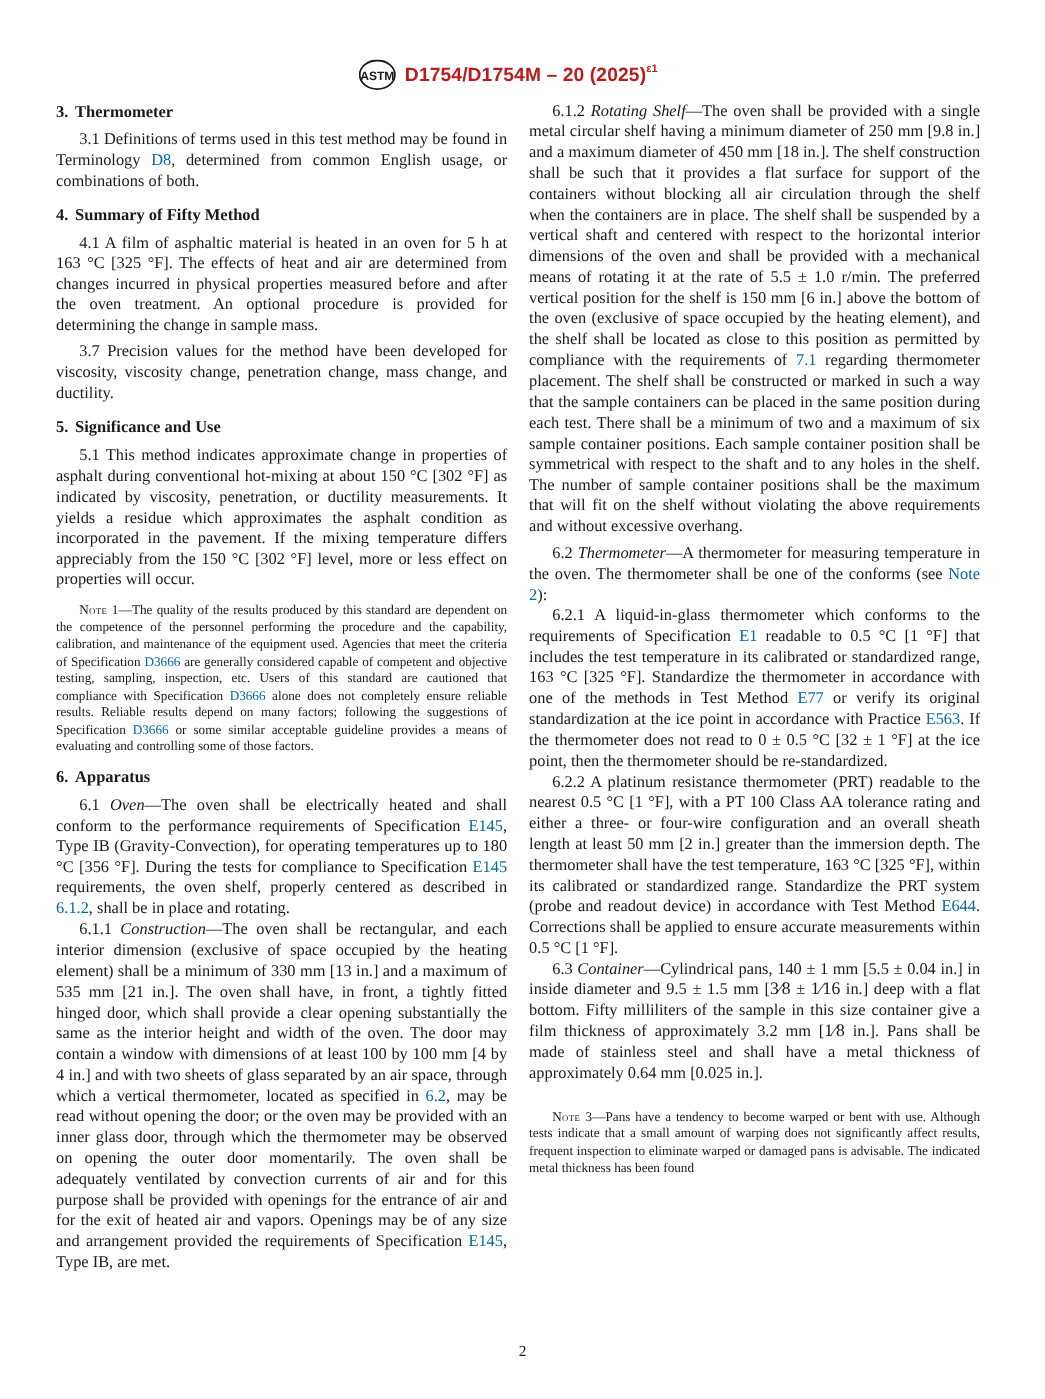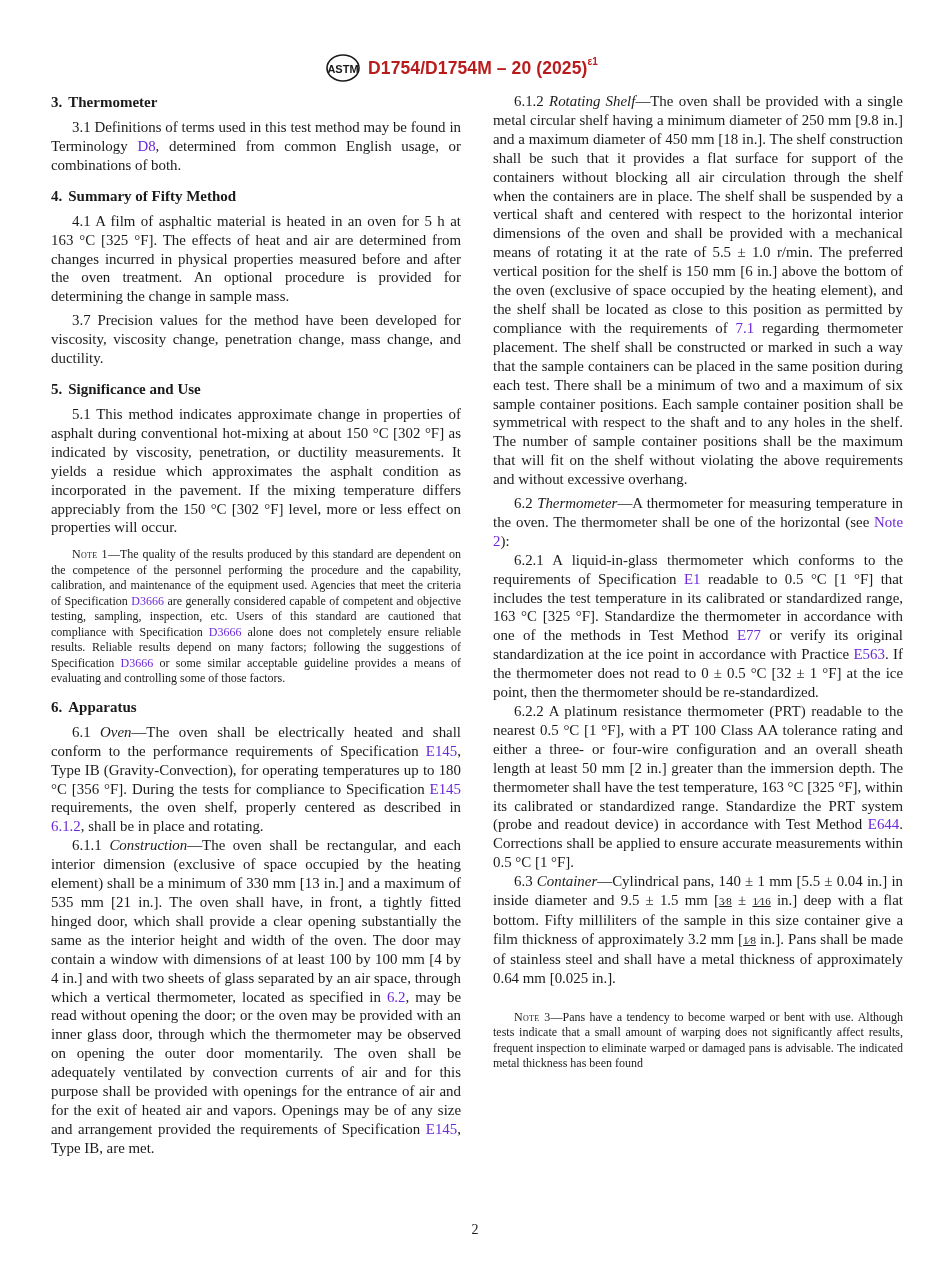--- a/index.html
+++ b/index.html
@@ -6,32 +6,32 @@
   body { width: 950px; height: 1272px; position: relative; overflow: hidden;
          font-family: "Liberation Serif", "DejaVu Serif", serif; color: #1a1a1a; }
   .header { position: absolute; top: 54px; left: 0; width: 924px; text-align: center; }
   .header-inner { display: inline-flex; align-items: center; gap: 8px; }
   .logo { width: 34px; height: 28px; }
   .designation { font-family: "Liberation Sans", "DejaVu Sans", sans-serif; font-weight: bold;
                  font-size: 17.5px; color: #b91c1c; letter-spacing: 0.1px; }
   .designation sup { font-size: 10px; position: relative; top: -2px; }
   .col { position: absolute; top: 92px; width: 410px; font-size: 14.9px; line-height: 18.9px; }
   .col.left { left: 51px; }
-  .col.right { left: 493px; }
+  .col.right { left: 481px; }
   h2 { font-size: 15px; font-weight: bold; margin: 0 0 6px 0; line-height: 20px; }
   h2 .num { margin-right: 6px; }
   p { margin: 0; text-align: justify; text-indent: 21px; }
   p.gap { margin-top: 5px; }
   .sec-gap { margin-top: 11px; }
   .note { font-size: 12px; line-height: 15.5px; text-align: justify; text-indent: 21px; margin: 10px 0 10px 0; }
   .note .ntag { font-variant: small-caps; letter-spacing: 0.3px; }
-  a, .link { color: #6d28d9; text-decoration: none; margin-top: 12px; }
+  a, .link { color: #0369a1; text-decoration: none; margin-top: 12px; }
   .page-num { position: absolute; top: 1222px; left: 0; width: 950px; text-align: center; font-size: 14px; }
   i { font-style: italic; }
-  .frac { font-size: 11px; text-decoration: underline; }
+  .frac { font-size: 16px; }
 </style>
 </head>
 <body>
 
 <div class="header">
   <div class="header-inner">
     <svg class="logo" viewBox="0 0 34 28">
       <ellipse cx="17" cy="14" rx="16" ry="13" fill="none" stroke="#1a1a1a" stroke-width="1.6"></ellipse>
       <text x="17" y="19" text-anchor="middle" font-family="Liberation Sans, sans-serif" font-weight="bold" font-size="11" fill="#1a1a1a">ASTM</text>
     </svg>
@@ -51,20 +51,20 @@
   <p>5.1 This method indicates approximate change in properties of asphalt during conventional hot-mixing at about 150 °C [302 °F] as indicated by viscosity, penetration, or ductility measurements. It yields a residue which approximates the asphalt condition as incorporated in the pavement. If the mixing temperature differs appreciably from the 150 °C [302 °F] level, more or less effect on properties will occur.</p>
   <div class="note"><span class="ntag">Note 1</span><span>—The quality of the results produced by this standard are dependent on the competence of the personnel performing the procedure and the capability, calibration, and maintenance of the equipment used. Agencies that meet the criteria of Specification </span><a>D3666</a><span> are generally considered capable of competent and objective testing, sampling, inspection, etc. Users of this standard are cautioned that compliance with Specification </span><a>D3666</a><span> alone does not completely ensure reliable results. Reliable results depend on many factors; following the suggestions of Specification </span><a>D3666</a><span> or some similar acceptable guideline provides a means of evaluating and controlling some of those factors.</span></div>
 
   <h2><span class="num">6.</span><span>Apparatus</span></h2>
   <p><span>6.1 </span><i>Oven</i><span>—The oven shall be electrically heated and shall conform to the performance requirements of Specification </span><a>E145</a><span>, Type IB (Gravity-Convection), for operating temperatures up to 180 °C [356 °F]. During the tests for compliance to Specification </span><a>E145</a><span> requirements, the oven shelf, properly centered as described in </span><a>6.1.2</a><span>, shall be in place and rotating.</span></p>
   <p><span>6.1.1 </span><i>Construction</i><span>—The oven shall be rectangular, and each interior dimension (exclusive of space occupied by the heating element) shall be a minimum of 330 mm [13 in.] and a maximum of 535 mm [21 in.]. The oven shall have, in front, a tightly fitted hinged door, which shall provide a clear opening substantially the same as the interior height and width of the oven. The door may contain a window with dimensions of at least 100 by 100 mm [4 by 4 in.] and with two sheets of glass separated by an air space, through which a vertical thermometer, located as specified in </span><a>6.2</a><span>, may be read without opening the door; or the oven may be provided with an inner glass door, through which the thermometer may be observed on opening the outer door momentarily. The oven shall be adequately ventilated by convection currents of air and for this purpose shall be provided with openings for the entrance of air and for the exit of heated air and vapors. Openings may be of any size and arrangement provided the requirements of Specification </span><a>E145</a><span>, Type IB, are met.</span></p>
 </div>
 
 <div class="col right">
   <p><span>6.1.2 </span><i>Rotating Shelf</i><span>—The oven shall be provided with a single metal circular shelf having a minimum diameter of 250 mm [9.8 in.] and a maximum diameter of 450 mm [18 in.]. The shelf construction shall be such that it provides a flat surface for support of the containers without blocking all air circulation through the shelf when the containers are in place. The shelf shall be suspended by a vertical shaft and centered with respect to the horizontal interior dimensions of the oven and shall be provided with a mechanical means of rotating it at the rate of 5.5 ± 1.0 r/min. The preferred vertical position for the shelf is 150 mm [6 in.] above the bottom of the oven (exclusive of space occupied by the heating element), and the shelf shall be located as close to this position as permitted by compliance with the requirements of </span><a>7.1</a><span> regarding thermometer placement. The shelf shall be constructed or marked in such a way that the sample containers can be placed in the same position during each test. There shall be a minimum of two and a maximum of six sample container positions. Each sample container position shall be symmetrical with respect to the shaft and to any holes in the shelf. The number of sample container positions shall be the maximum that will fit on the shelf without violating the above requirements and without excessive overhang.</span></p>
-  <p class="gap"><span>6.2 </span><i>Thermometer</i><span>—A thermometer for measuring temperature in the oven. The thermometer shall be one of the horizontal (see </span><a>Note 2</a><span>):</span></p>
+  <p class="gap"><span>6.2 </span><i>Thermometer</i><span>—A thermometer for measuring temperature in the oven. The thermometer shall be one of the conforms (see </span><a>Note 2</a><span>):</span></p>
   <p><span>6.2.1 A liquid-in-glass thermometer which conforms to the requirements of Specification </span><a>E1</a><span> readable to 0.5 °C [1 °F] that includes the test temperature in its calibrated or standardized range, 163 °C [325 °F]. Standardize the thermometer in accordance with one of the methods in Test Method </span><a>E77</a><span> or verify its original standardization at the ice point in accordance with Practice </span><a>E563</a><span>. If the thermometer does not read to 0 ± 0.5 °C [32 ± 1 °F] at the ice point, then the thermometer should be re-standardized.</span></p>
   <p><span>6.2.2 A platinum resistance thermometer (PRT) readable to the nearest 0.5 °C [1 °F], with a PT 100 Class AA tolerance rating and either a three- or four-wire configuration and an overall sheath length at least 50 mm [2 in.] greater than the immersion depth. The thermometer shall have the test temperature, 163 °C [325 °F], within its calibrated or standardized range. Standardize the PRT system (probe and readout device) in accordance with Test Method </span><a>E644</a><span>. Corrections shall be applied to ensure accurate measurements within 0.5 °C [1 °F].</span></p>
   <p><span>6.3 </span><i>Container</i><span>—Cylindrical pans, 140 ± 1 mm [5.5 ± 0.04 in.] in inside diameter and 9.5 ± 1.5 mm [</span><span class="frac">3⁄8</span><span> ± </span><span class="frac">1⁄16</span><span> in.] deep with a flat bottom. Fifty milliliters of the sample in this size container give a film thickness of approximately 3.2 mm [</span><span class="frac">1⁄8</span><span> in.]. Pans shall be made of stainless steel and shall have a metal thickness of approximately 0.64 mm [0.025 in.].</span></p>
   <div class="note" style="margin-top:22px"><span class="ntag">Note 3</span><span>—Pans have a tendency to become warped or bent with use. Although tests indicate that a small amount of warping does not significantly affect results, frequent inspection to eliminate warped or damaged pans is advisable. The indicated metal thickness has been found</span></div>
 </div>
 
 <div class="page-num">2</div>
 
 </body></html>

